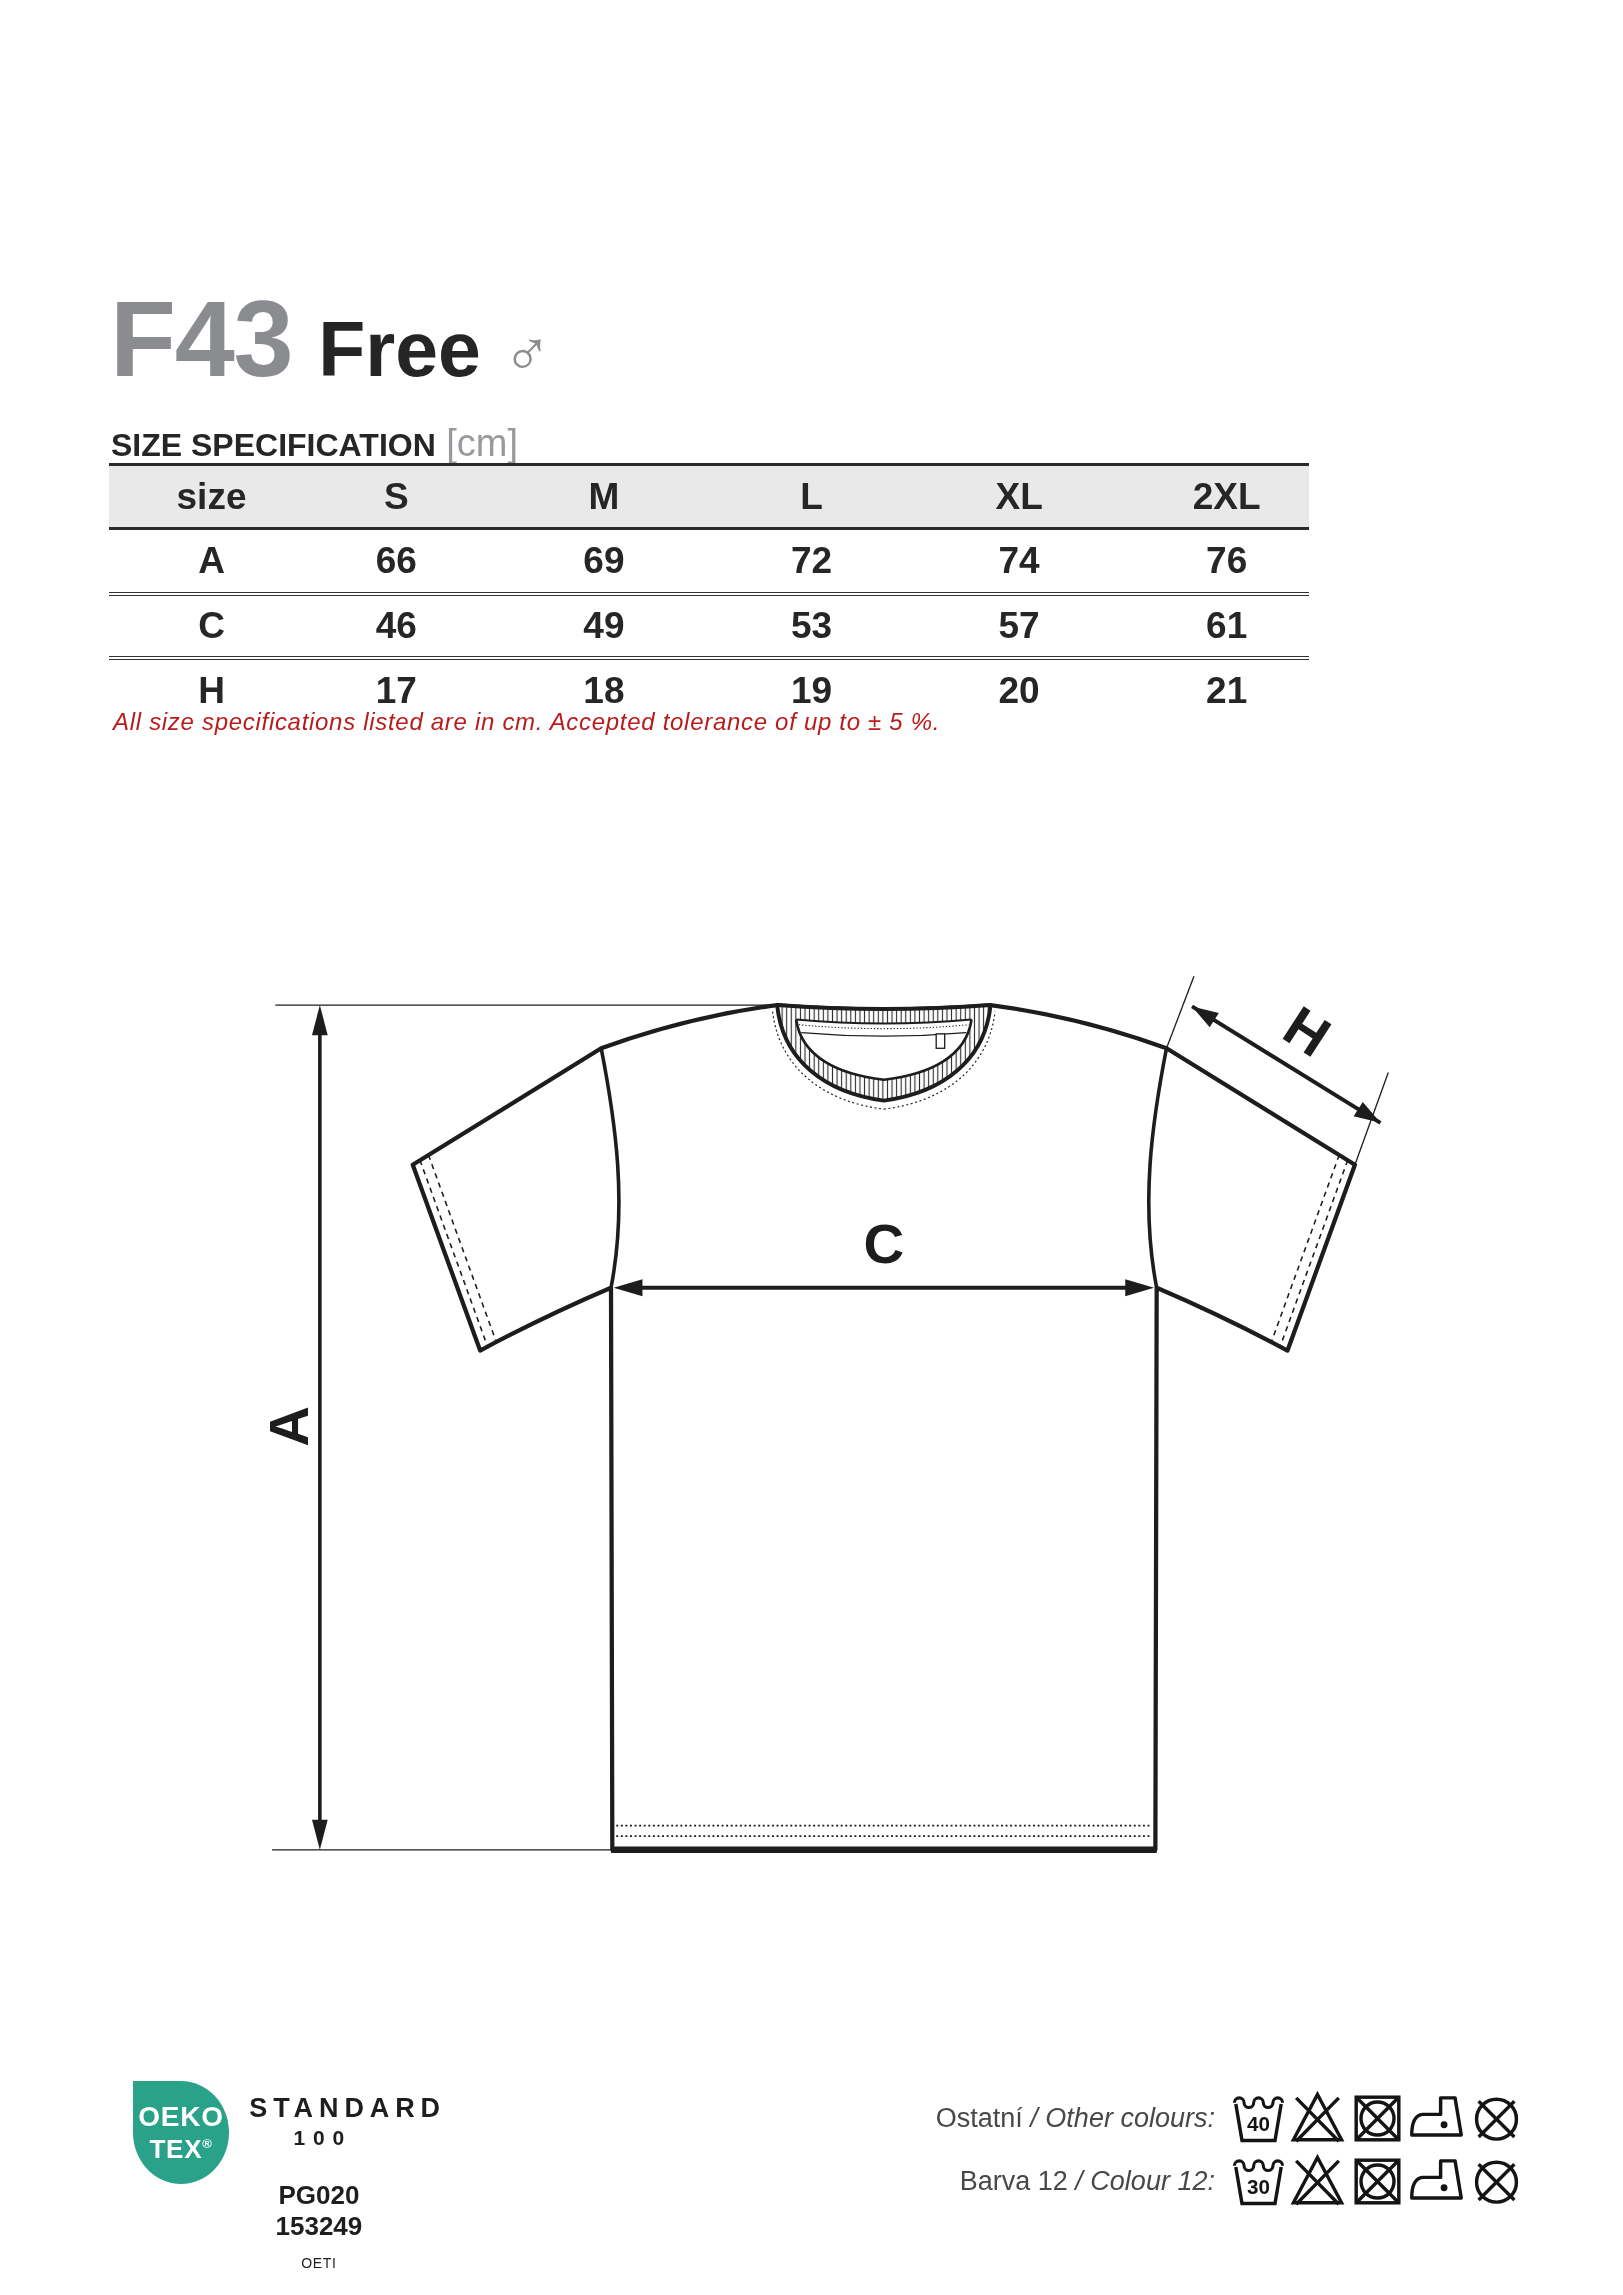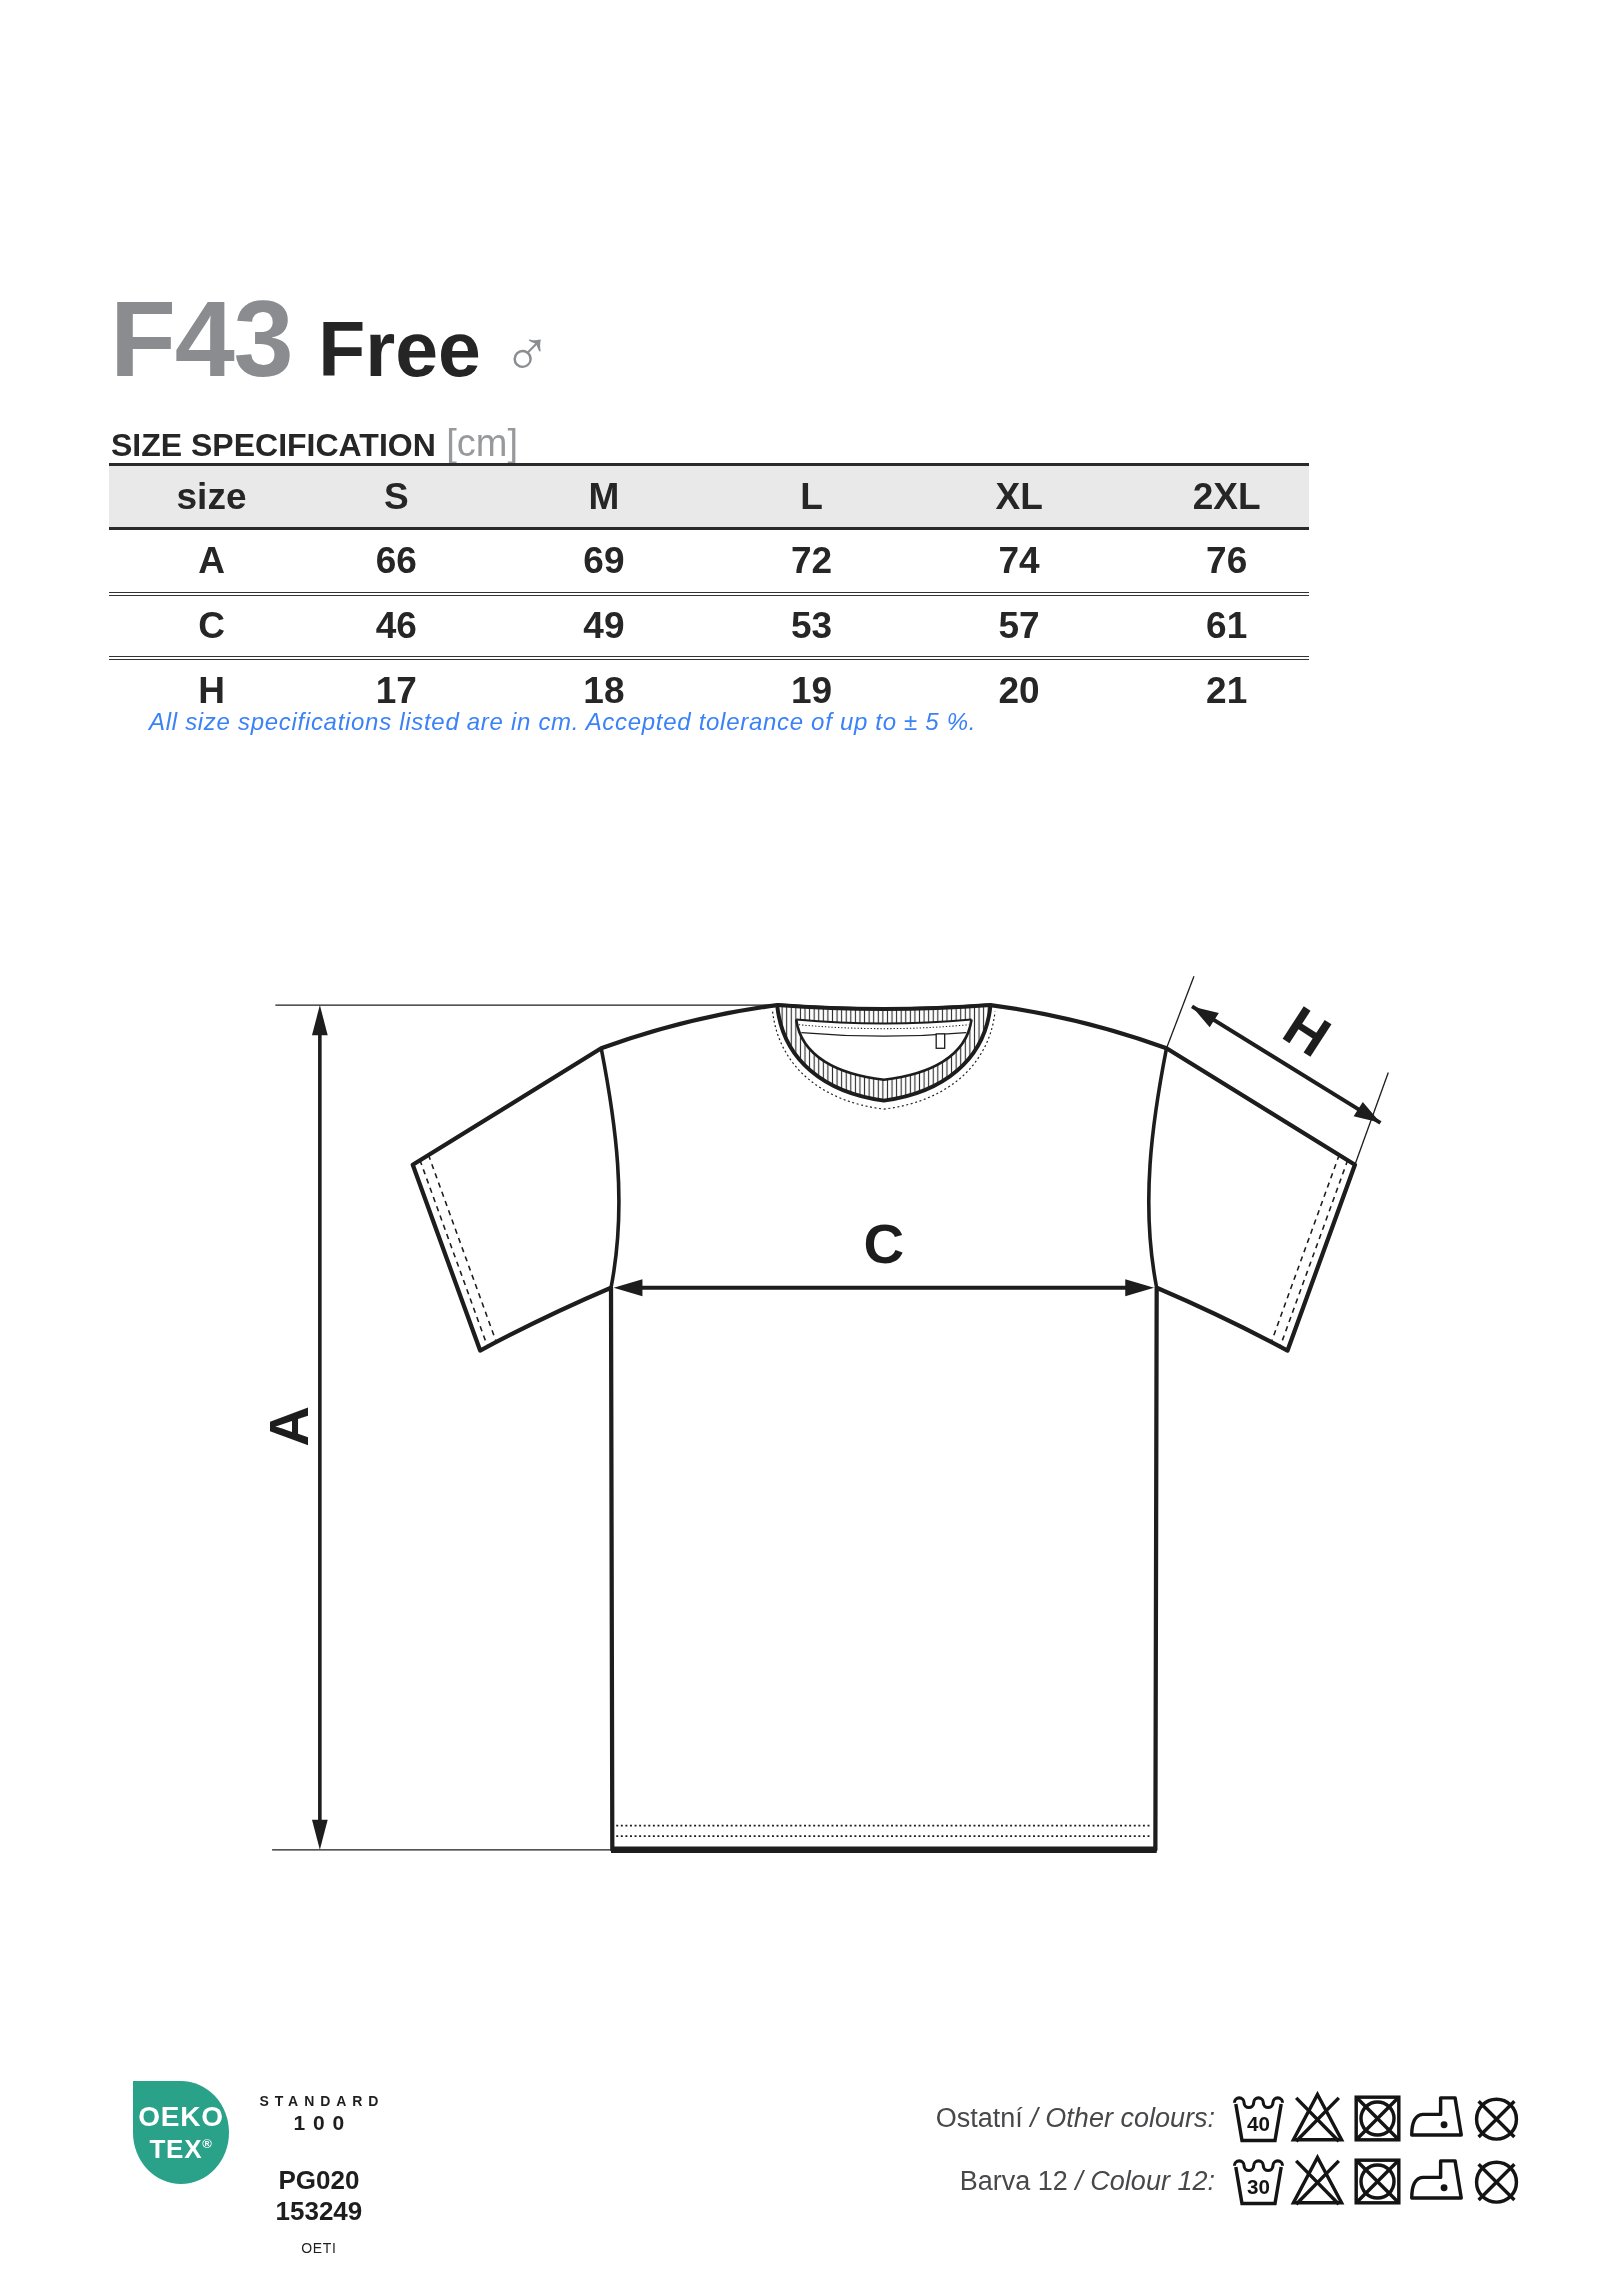--- a/index.html
+++ b/index.html
@@ -17,33 +17,33 @@
   .heading-main{font-size:32px;font-weight:700;color:#262626;letter-spacing:0px;}
   .heading-unit{font-size:38px;font-weight:400;color:#97999c;margin-left:10.5px;}
   
   .size-table{position:absolute;left:109px;top:463px;width:1200px;}
   .t-row{display:grid;grid-template-columns:162px repeat(5,1fr);align-items:center;}
   .t-row div{text-align:center;font-size:37px;font-weight:700;color:#262626;padding-left:43px;}
   .t-head{height:61px;background:#e9e9ea;border-top:3.3px solid #2a2a2a;border-bottom:3.3px solid #2a2a2a;}
   .t-a{height:62px;border-bottom:4.6px double #333;}
   .t-c{height:60px;border-bottom:4.6px double #333;}
   .t-h{height:61px;}
-  .note{position:absolute;left:113px;top:708px;font-size:24px;font-style:italic;color:#3b82f6;letter-spacing:0.7px;margin-left:36px;}
+  .note{position:absolute;left:113px;top:708px;font-size:24px;font-style:italic;color:#b91c1c;letter-spacing:0.7px;}
   
   .diagram{position:absolute;left:262px;top:975px;width:1139px;height:916px;}
   
   .oeko{position:absolute;left:133px;top:2081px;display:flex;}
   .oeko-drop{width:96px;height:103px;border-radius:0 50% 50% 50%;
     display:flex;flex-direction:column;align-items:center;justify-content:center;
     color:#fff;font-weight:700;line-height:1.2;}
   .oeko-drop .l1{font-size:28px;letter-spacing:0.7px;}
   .oeko-drop .l2{font-size:26px;letter-spacing:0.7px;}
   .oeko-drop sup{font-size:13px;vertical-align:super;}
   .oeko-right{width:151px;margin-left:14.4px;text-align:center;padding-top:11.8px;color:#1e1e1e;}
-  .oeko-right .std{font-size:14px;font-weight:700;letter-spacing:5.9px;margin-left:5.9px;}
+  .oeko-right .std{font-size:27px;font-weight:700;letter-spacing:5.9px;margin-left:5.9px;}
   .oeko-right .num{font-size:21px;font-weight:700;letter-spacing:7.9px;margin-left:7.9px;margin-top:2.6px;}
   .oeko-right .code{font-size:26px;font-weight:700;margin-top:30px;letter-spacing:0;}
   .oeko-right .inst{font-size:14px;font-weight:400;margin-top:13px;letter-spacing:0.7px;}
   
   .care{position:absolute;right:99px;top:2091px;display:flex;flex-direction:column;gap:8px;}
   .care-row{display:flex;align-items:center;justify-content:flex-end;gap:15.7px;}
   .care-label{font-size:27px;color:#48484a;white-space:nowrap;}
   .care-label .it{font-style:italic;}
   .care-icons{display:flex;gap:4.6px;}
   .care-icons svg{display:block;}

